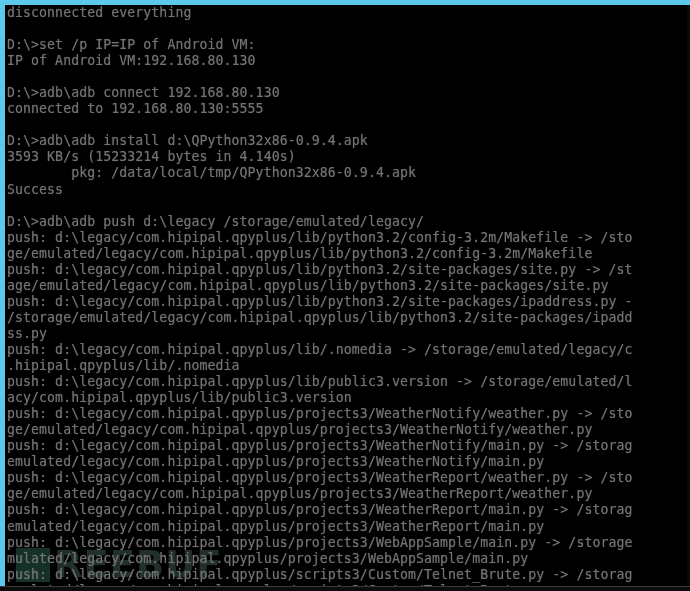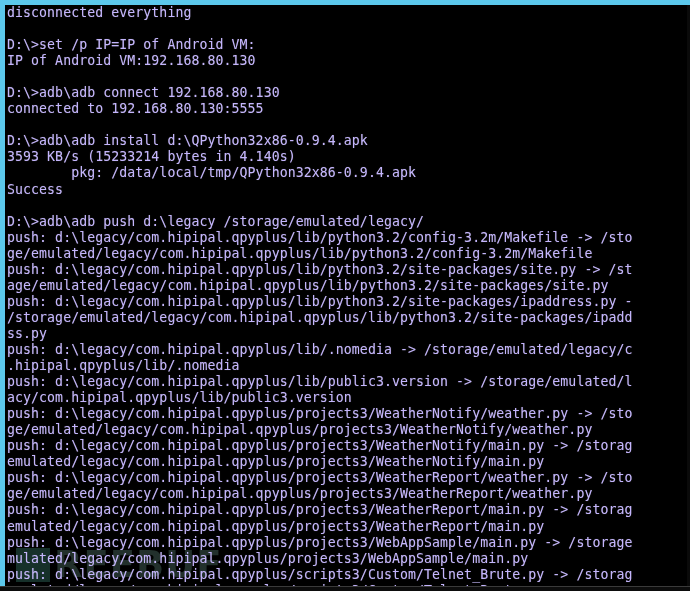--- a/index.html
+++ b/index.html
@@ -85,21 +85,21 @@
 
   
   #console {
     position: absolute;
     left: 7px;
     top: 5px;
     width: 683px;
     height: 581px;
     z-index: 3;
     overflow: hidden;
-    color: #c4b5fd;
+    color: #737373;
     font-size: 13.2px;
     line-height: 16.05px;
     white-space: pre;
     letter-spacing: 0.08px;
     text-shadow: 0 0 1px rgba(200,200,200,0.35);
   }
   #console .ln {
     display: block;
     height: 16.05px;
     white-space: pre;

